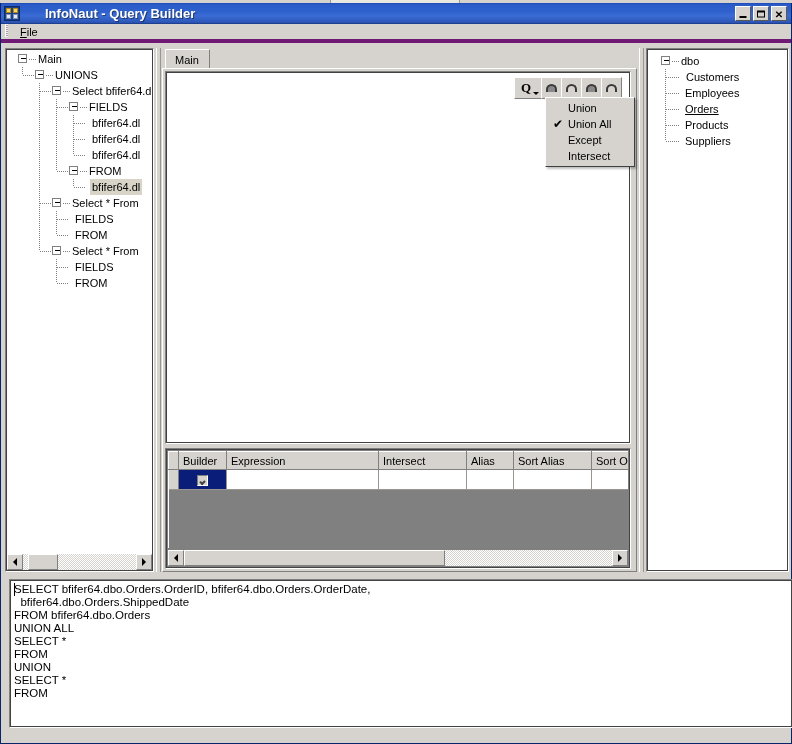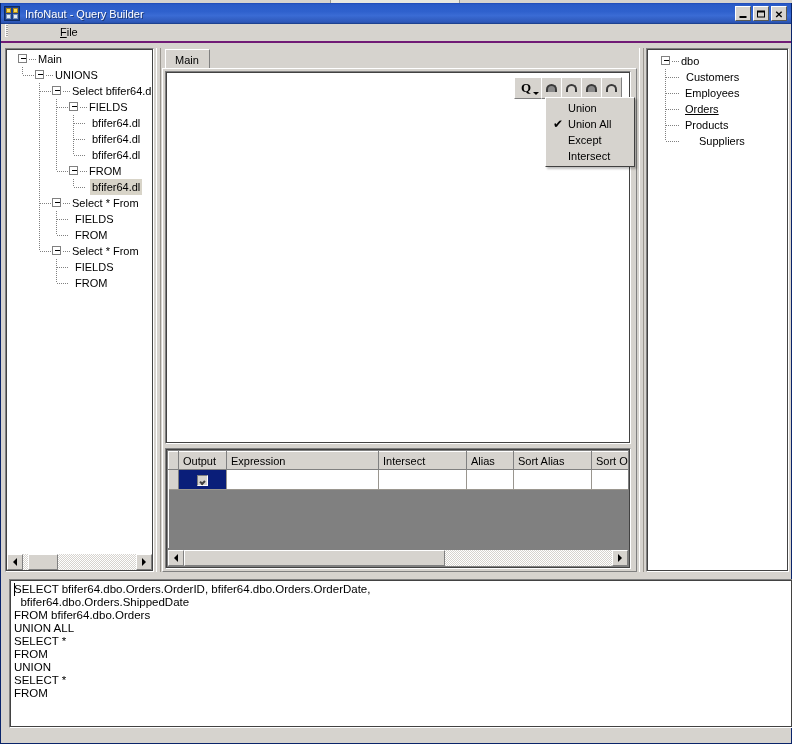--- a/index.html
+++ b/index.html
@@ -45,45 +45,45 @@
   #app-icon {
     width: 16px; height: 15px; margin-right: 5px; position: relative;
     flex: 0 0 auto;
   }
   #app-icon .fr { position:absolute; left:0; top:0; width:16px; height:15px; background:#1b3f8f; border:1px solid #0d2a63;}
   #app-icon .p1 { position:absolute; left:2px; top:2px; width:5px; height:5px; background:#f8d85c; border:1px solid #b08a12;}
   #app-icon .p2 { position:absolute; left:9px; top:2px; width:5px; height:5px; background:#f8d85c; border:1px solid #b08a12;}
   #app-icon .p3 { position:absolute; left:2px; top:8px; width:5px; height:5px; background:#dfe9f7; border:1px solid #7c93b8;}
   #app-icon .p4 { position:absolute; left:9px; top:8px; width:5px; height:5px; background:#dfe9f7; border:1px solid #7c93b8;}
   #title-text {
-    color: #ffffff; font-weight: normal; font-size: 11px;
+    color: #ffffff; font-weight: bold; font-size: 13px;
     text-shadow: 1px 1px 0 rgba(0,0,0,.45);
     white-space: nowrap;
     flex: 1 1 auto;
+    margin-left: 20px;
   }
   #win-buttons { display: flex; gap: 2px; margin-right: 2px; }
   .win-btn {
     width: 16px; height: 15px;
     background: #d6d3ce;
     border: 1px solid;
     border-color: #ffffff #5a5a52 #5a5a52 #ffffff;
     position: relative;
     cursor: default;
   }
   .win-btn .g { position:absolute; left:50%; top:50%; transform: translate(-50%,-50%); }
   .win-btn .minv { width:7px; height:2px; background:#000; margin-top:3px;}
   .win-btn .maxv { width:8px; height:7px; border:1px solid #000; border-top-width:2px;}
   .win-btn .clov { font-size:10px; line-height:9px; font-family:"Liberation Sans",sans-serif; font-weight:bold;}
 
   
   #menu-bar {
     height: 19px; background: #d6d3ce;
     display: flex; align-items: flex-start;
-    border-bottom: 2px solid #701a75;
-    gap: 40px;
+    border-bottom: 4px solid #701a75;
   }
   #menu-grip {
     width: 3px; height: 13px; margin: 0 6px 0 4px;
     background: repeating-linear-gradient(to bottom, #f4f2ee 0 1px, #a0a0a0 1px 2px);
     border-left: 1px solid #ffffff;
   }
   .menu-item {
     padding: 2px 6px; font-size: 11px; cursor: default;
   }
   .menu-item u { text-decoration: underline; }
@@ -532,21 +532,21 @@
               <div class="menu-row"><span>Intersect</span></div>
             </div>
         </div>
 
         <div id="grid-wrap">
           <div id="grid-inner">
             <table class="qgrid">
               <thead>
                   <tr id="grid-head-row">
                     <th class="rowhdr" style="width: 10px;"></th>
-                    <th style="width: 48px;">Output</th>
+                    <th style="width: 48px;">Builder</th>
                     <th style="width: 152px;">Expression</th>
                     <th style="width: 88px;">Intersect</th>
                     <th style="width: 47px;">Alias</th>
                     <th style="width: 78px;">Sort Alias</th>
                     <th style="width: 100px;">Sort Order</th>
                   </tr>
                 </thead>
               <tbody id="grid-body">
                   <tr>
                     <td class="rowsel"></td>
@@ -604,21 +604,21 @@
             <span class="tlabel" style="left: 32px; text-decoration: underline;">Orders</span>
           </div>
           <div class="tnode">
             <div class="tvline" style="left: 14px; top: 0px; height: 16px;"></div>
             <div class="telbow" style="left: 15px; width: 13px;"></div>
             <span class="tlabel" style="left: 32px;">Products</span>
           </div>
           <div class="tnode">
             <div class="tvline" style="left: 14px; top: 0px; height: 8px;"></div>
             <div class="telbow" style="left: 15px; width: 13px;"></div>
-            <span class="tlabel" style="left: 32px; margin-left: 14px;">Suppliers</span>
+            <span class="tlabel" style="left: 32px;">Suppliers</span>
           </div>
         </div>
     </div>
 
   </div>
 
   <div id="sql-pane">
     <div id="sql-caret"></div>
     <div id="sql-text">SELECT bfifer64.dbo.Orders.OrderID, bfifer64.dbo.Orders.OrderDate,
   bfifer64.dbo.Orders.ShippedDate

